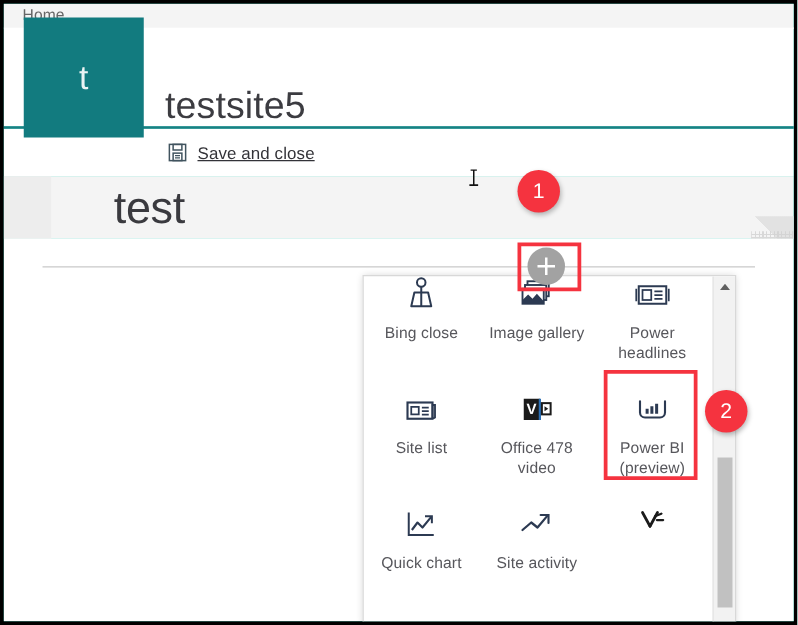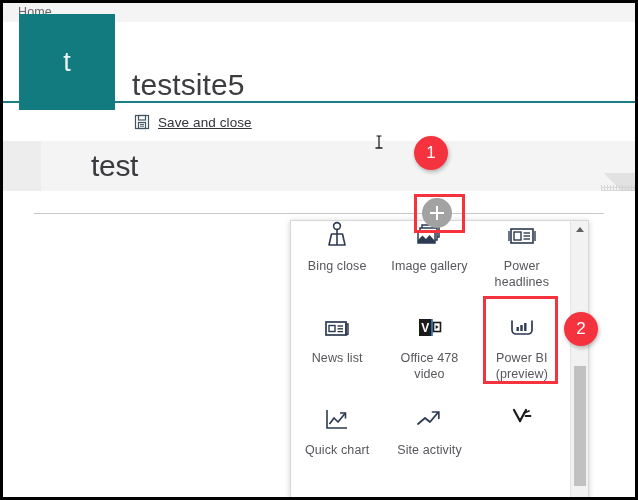--- a/index.html
+++ b/index.html
@@ -139,21 +139,21 @@
     left: 0;
     top: 0;
     width: 38px;
     height: 50px;
     background: #ededed;
   }
   .page-title-text {
     position: absolute;
     left: 88px;
     top: 0px;
-    font-size: 30px;
+    font-size: 36px;
     font-weight: 300;
     color: #3a3a3f;
     letter-spacing: -.3px;
     line-height: 50px;
   }
   .resize-grip {
     position: absolute;
     right: 0;
     top: 32px;
     width: 34px;
@@ -445,21 +445,21 @@
         <div class="picker-icon">
           <svg width="32" height="32" viewBox="0 0 32 32">
             <rect x="5" y="10" width="20" height="13" fill="none" stroke="#2c3a52" stroke-width="1.7"></rect>
             <path d="M25 12 H27 V22 A1.2 1.2 0 0 1 25 22 Z" fill="none" stroke="#2c3a52" stroke-width="1.5"></path>
             <rect x="8" y="13.5" width="6" height="6" fill="none" stroke="#2c3a52" stroke-width="1.4"></rect>
             <line x1="16.5" y1="14" x2="22" y2="14" stroke="#2c3a52" stroke-width="1.4"></line>
             <line x1="16.5" y1="16.8" x2="22" y2="16.8" stroke="#2c3a52" stroke-width="1.4"></line>
             <line x1="16.5" y1="19.6" x2="22" y2="19.6" stroke="#2c3a52" stroke-width="1.4"></line>
           </svg>
         </div>
-        <div class="picker-label">News list</div>
+        <div class="picker-label">Site list</div>
       </div>
 
       <div class="picker-item">
         <div class="picker-icon">
           <svg width="32" height="32" viewBox="0 0 32 32">
             <rect x="6" y="7" width="13" height="17" fill="#1b1b1b"></rect>
             <rect x="18" y="7" width="1.8" height="17" fill="#2b6fb5"></rect>
             <text x="12.2" y="19.6" font-family="Liberation Sans, sans-serif" font-size="12" font-weight="bold" fill="#ffffff" text-anchor="middle">V</text>
             <rect x="20.5" y="10.5" width="7" height="9" fill="none" stroke="#1b1b1b" stroke-width="1.6"></rect>
             <path d="M22.6 13 L25.6 15 L22.6 17 Z" fill="#1b1b1b"></path>

